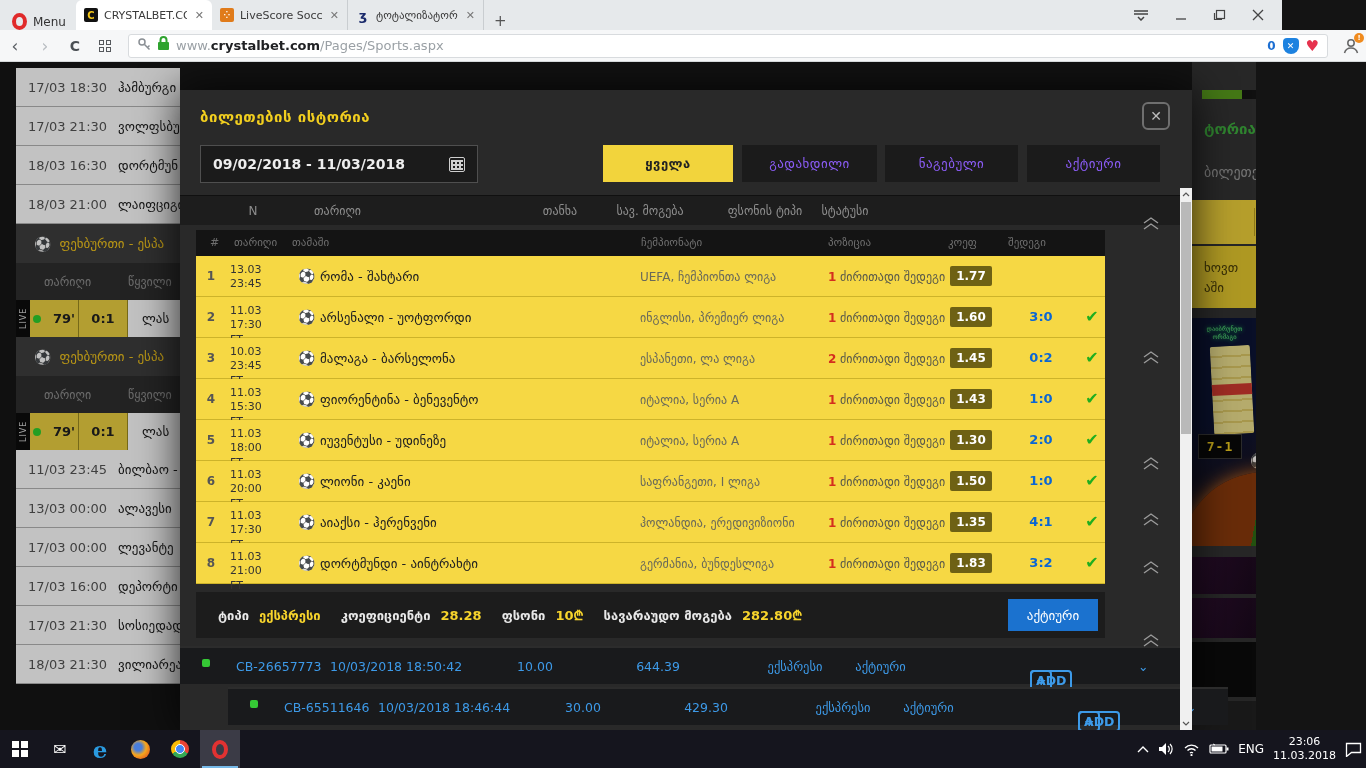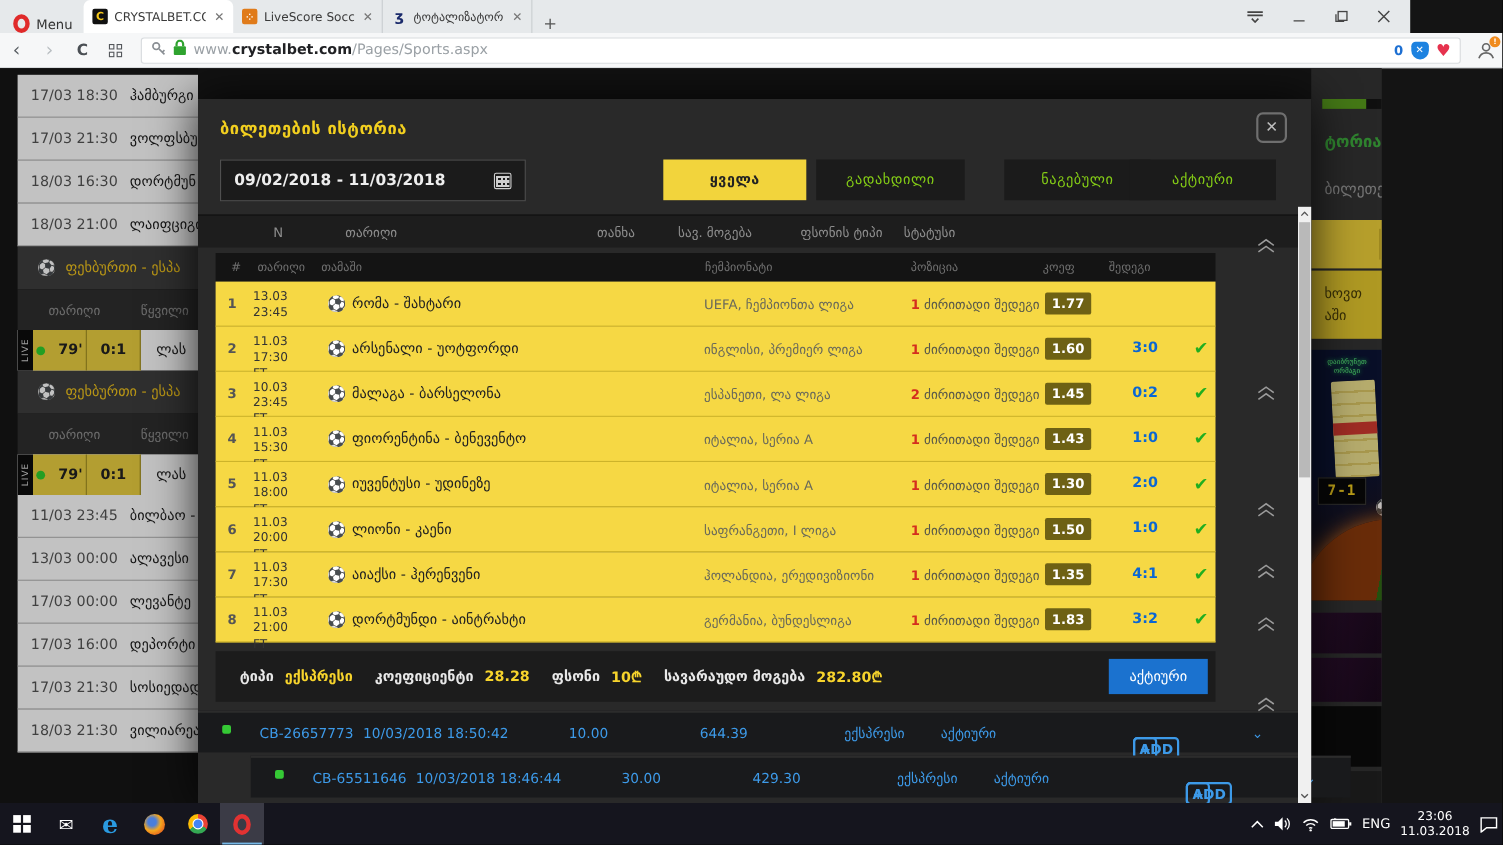--- a/index.html
+++ b/index.html
@@ -95,21 +95,21 @@
   .bs-arrow{position:absolute;left:0;width:14px;height:16px;display:flex;align-items:center;justify-content:center;color:#5f6368;font-size:9px;}
   .bs-thumb{position:absolute;left:2px;top:18px;width:10px;height:108px;background:#c3c7ca;border-radius:5px;}
 
   
   .modal{position:absolute;left:180px;top:28px;width:1012px;height:640px;background:#292929;z-index:10;box-shadow:0 0 40px rgba(0,0,0,.8);}
   .m-title{position:absolute;left:20px;top:18px;color:#f2cf1f;font-size:15px;font-weight:bold;letter-spacing:.5px;}
   .m-close{position:absolute;right:22px;top:12px;width:28px;height:28px;border:2px solid #6f6f6f;border-radius:6px;color:#bdbdbd;font-size:14px;font-weight:bold;text-align:center;line-height:25px;}
   .m-date{position:absolute;left:20px;top:55px;width:278px;height:38px;background:#1b1b1b;border:1px solid #4f4f4f;display:flex;align-items:center;padding:0 12px;color:#eee;font-size:14px;font-weight:bold;}
   .cal{margin-left:auto;width:16px;height:15px;border:1.5px solid #cfcfcf;border-radius:2px;position:relative;}
   .cal:before{content:'';position:absolute;left:1px;top:2px;right:1px;bottom:1px;background:repeating-linear-gradient(90deg,#cfcfcf 0 2px,transparent 2px 4px),repeating-linear-gradient(#cfcfcf 0 2px,transparent 2px 4px);}
-  .fbtn{position:absolute;top:55px;height:37px;background:#1b1b1b;color:#84cc16;font-size:13px;display:flex;align-items:center;justify-content:center;letter-spacing:.5px;}
+  .fbtn{position:absolute;top:55px;height:37px;background:#1b1b1b;color:#8b5cf6;font-size:13px;display:flex;align-items:center;justify-content:center;letter-spacing:.5px;}
   .fbtn.active{background:#f2d43c;color:#222;font-weight:bold;}
   .m-cols{position:absolute;left:0;top:105px;width:1000px;height:30px;background:#1d1d1d;border-top:1px solid #101010;}
   .m-cols span{position:absolute;top:8px;font-size:12px;color:#8d8d8d;text-align:center;}
   .detail{position:absolute;left:16px;top:140px;width:909px;}
   .d-cols{position:relative;height:26px;background:#141414;}
   .d-cols span{position:absolute;top:6px;font-size:11px;color:#6f6f6f;}
   .bet{position:relative;height:41px;background:#f6d844;border-bottom:1px solid #cdb32a;}
   .bet span{position:absolute;}
   .b-n{left:0;width:30px;top:13px;text-align:center;font-size:12px;font-weight:bold;color:#555;}
   .b-dt{left:34px;top:7px;font-size:11px;color:#333;line-height:1.3;}
@@ -410,21 +410,21 @@
     <div class="modal">
       <span class="m-title">ბილეთების ისტორია</span>
       <span class="m-close">✕</span>
 
       <div class="m-date">
         <span>09/02/2018 - 11/03/2018</span>
         <span class="cal"></span>
       </div>
       <div class="fbtn active" style="left:423px;width:130px;">ყველა</div>
       <div class="fbtn" style="left:562px;width:135px;">გადახდილი</div>
-      <div class="fbtn" style="left:705px;width:133px;margin-left:28px;">ნაგებული</div>
+      <div class="fbtn" style="left:705px;width:133px;">ნაგებული</div>
       <div class="fbtn" style="left:847px;width:133px;">აქტიური</div>
 
       <div class="m-cols">
         <span style="left:58px;width:30px;">N</span>
         <span style="left:110px;width:95px;">თარიღი</span>
         <span style="left:335px;width:90px;">თანხა</span>
         <span style="left:420px;width:100px;">სავ. მოგება</span>
         <span style="left:530px;width:110px;">ფსონის ტიპი</span>
         <span style="left:620px;width:90px;">სტატუსი</span>
       </div>

